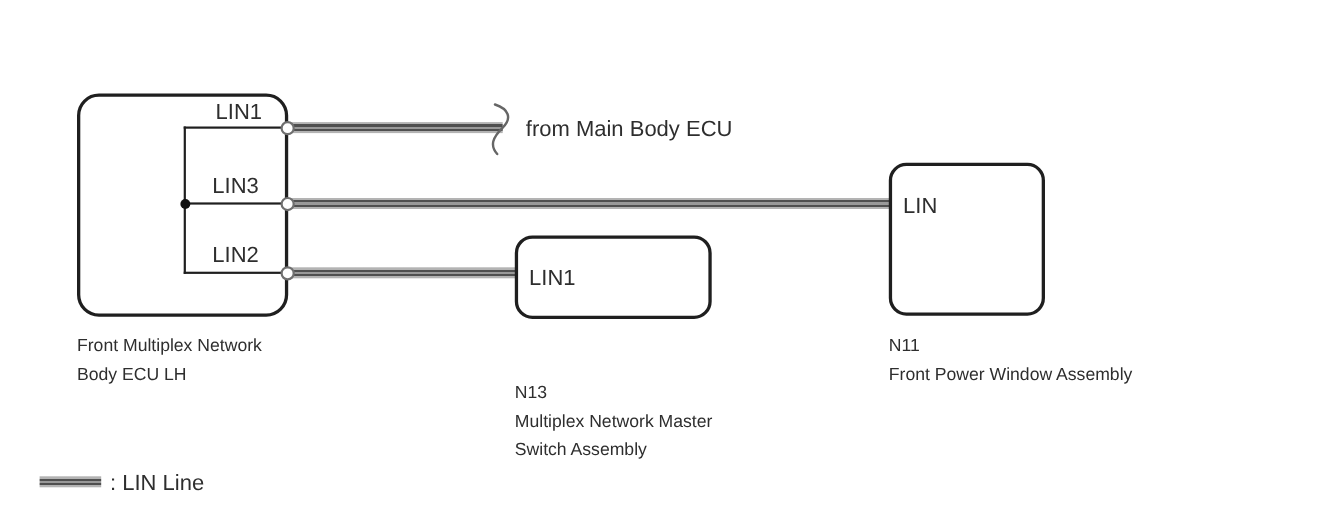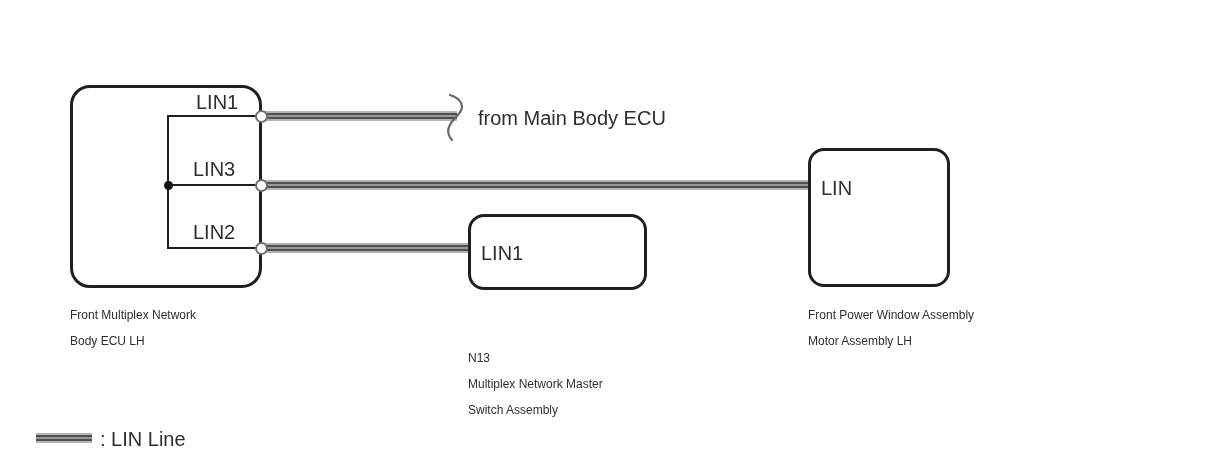--- a/index.html
+++ b/index.html
@@ -24,21 +24,21 @@
   }
   .pin {
     position:absolute; width:9px; height:9px; border-radius:50%;
     background:#ffffff; border:2px solid #6f6f6f; z-index:5;
   }
   .lbl {
     position:absolute; font-size:20px; line-height:22px;
     white-space:nowrap; z-index:6;
   }
   .caption {
-    position:absolute; font-size:12px; line-height:26px;
+    position:absolute; font-size:16px; line-height:26px;
     white-space:nowrap; z-index:6;
   }
   .break-symbol { position:absolute; z-index:6; }
   .legend-sample {
     position:absolute; width:56px; height:10px; z-index:1;
     background:linear-gradient(to bottom,
       #b3b3b3 0 2px, #4f4f4f 2px 4px, #999999 4px 6px,
       #4f4f4f 6px 8px, #b3b3b3 8px 10px);
   }
 </style>
@@ -84,20 +84,20 @@
     <div>Body ECU LH</div>
   </div>
 
   <div class="caption" style="left:468px; top:302px;margin-top:43px;">
     <div>N13</div>
     <div>Multiplex Network Master</div>
     <div>Switch Assembly</div>
   </div>
 
   <div class="caption" style="left:808px; top:302px;">
+    <div>N11</div>
     <div>Front Power Window Assembly</div>
-    <div>Motor Assembly LH</div>
   </div>
 
   <div class="legend-sample" style="left:36px; top:433px;"></div>
   <div class="lbl" style="left:100px; top:428px;">: LIN Line</div>
 
 </div>
 
 </body></html>

